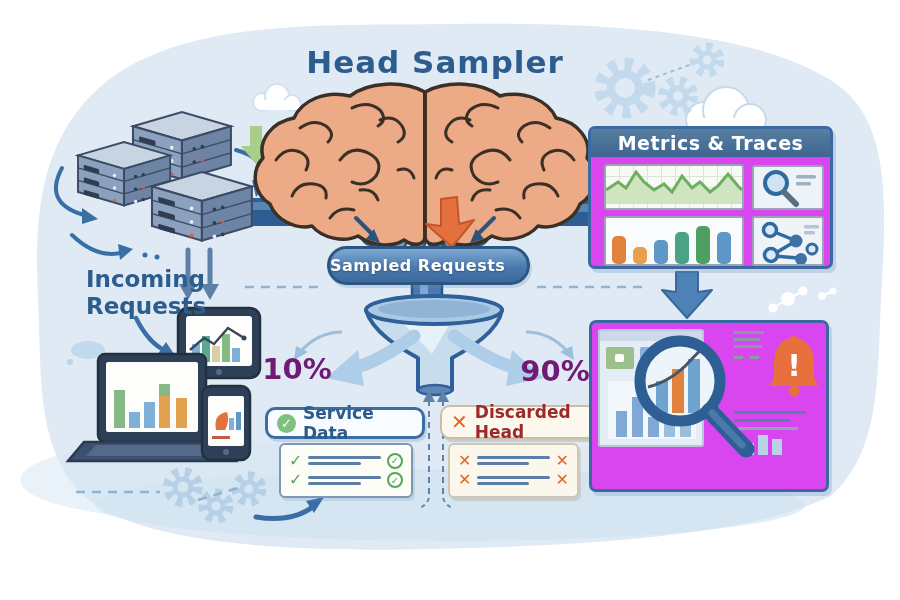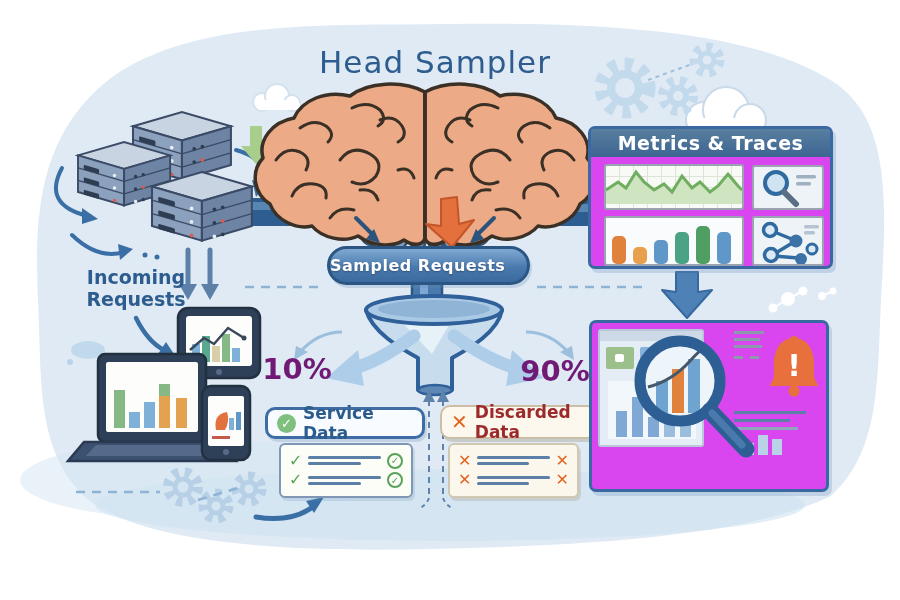--- a/index.html
+++ b/index.html
@@ -1,22 +1,22 @@
 <!DOCTYPE html>
 <html><head>
 <meta charset="utf-8">
 <style>
   html,body{margin:0;padding:0;background:#ffffff;}
   body{font-family:"DejaVu Sans","Liberation Sans",sans-serif;}
   .stage{position:relative;width:900px;height:600px;overflow:hidden;background:#ffffff;}
   .abs{position:absolute;}
   .art{position:absolute;left:0;top:0;}
-  .title{left:280px;top:44px;width:310px;text-align:center;font-size:31px;font-weight:normal;letter-spacing:1px;color:#2d5c8e;}
+  .title{left:280px;top:44px;width:310px;text-align:center;font-size:31px;font-weight:bold;letter-spacing:1px;color:#2d5c8e;}
   .svc{left:96px;top:92px;width:170px;text-align:center;font-size:23px;font-weight:bold;color:#2d5c8e;}
-  .incoming{left:86px;top:266px;width:100px;text-align:center;font-size:19px;font-weight:bold;line-height:1.18;color:#2d5c8e;}
+  .incoming{left:86px;top:266px;width:100px;text-align:center;font-size:23px;font-weight:bold;line-height:1.18;color:#2d5c8e;}
   .pct{font-size:29px;font-weight:bold;color:#701a75;}
   .pct10{left:260px;top:352px;width:74px;text-align:center;}
   .pct90{left:518px;top:354px;width:74px;text-align:center;}
   .reqbar{left:327px;top:246px;width:203px;height:39px;border-radius:21px;
     background:linear-gradient(180deg,#7fa9d4 0%,#4a7aad 55%,#3b6a9e 100%);
     border:3px solid #2b5684;box-sizing:border-box;display:flex;align-items:center;justify-content:flex-start;
     color:#fff;font-size:16px;font-weight:bold;text-shadow:0 1px 2px rgba(0,0,0,.3);letter-spacing:.5px;
     box-shadow:2px 3px 0 rgba(100,140,180,.25);}
   .pill{display:flex;align-items:center;gap:7px;box-sizing:border-box;border-radius:10px;padding:0 9px;font-weight:bold;font-size:17px;}
   .pill-s{left:265px;top:407px;width:160px;height:32px;background:#f8fbff;border:3px solid #3e6da6;color:#2b5c8c;box-shadow:2px 3px 0 rgba(100,140,180,.25);}
@@ -321,21 +321,21 @@
 <div class="abs reqbar">
   <span>Sampled Requests</span>
 </div>
 
 <div class="abs pill pill-s">
   <span class="checkdot">✓</span>
   <span>Service Data</span>
 </div>
 <div class="abs pill pill-d">
   <span class="bigx">✕</span>
-  <span>Discarded Data</span>
+  <span>Discarded Head</span>
 </div>
 
 <div class="abs card card-s">
   <div class="crow">
     <span class="rowcheck">✓</span>
     <span class="rowlines">
           <span class="rline"></span>
           <span class="rline short"></span>
         </span>
     <span class="circchk">✓</span>

